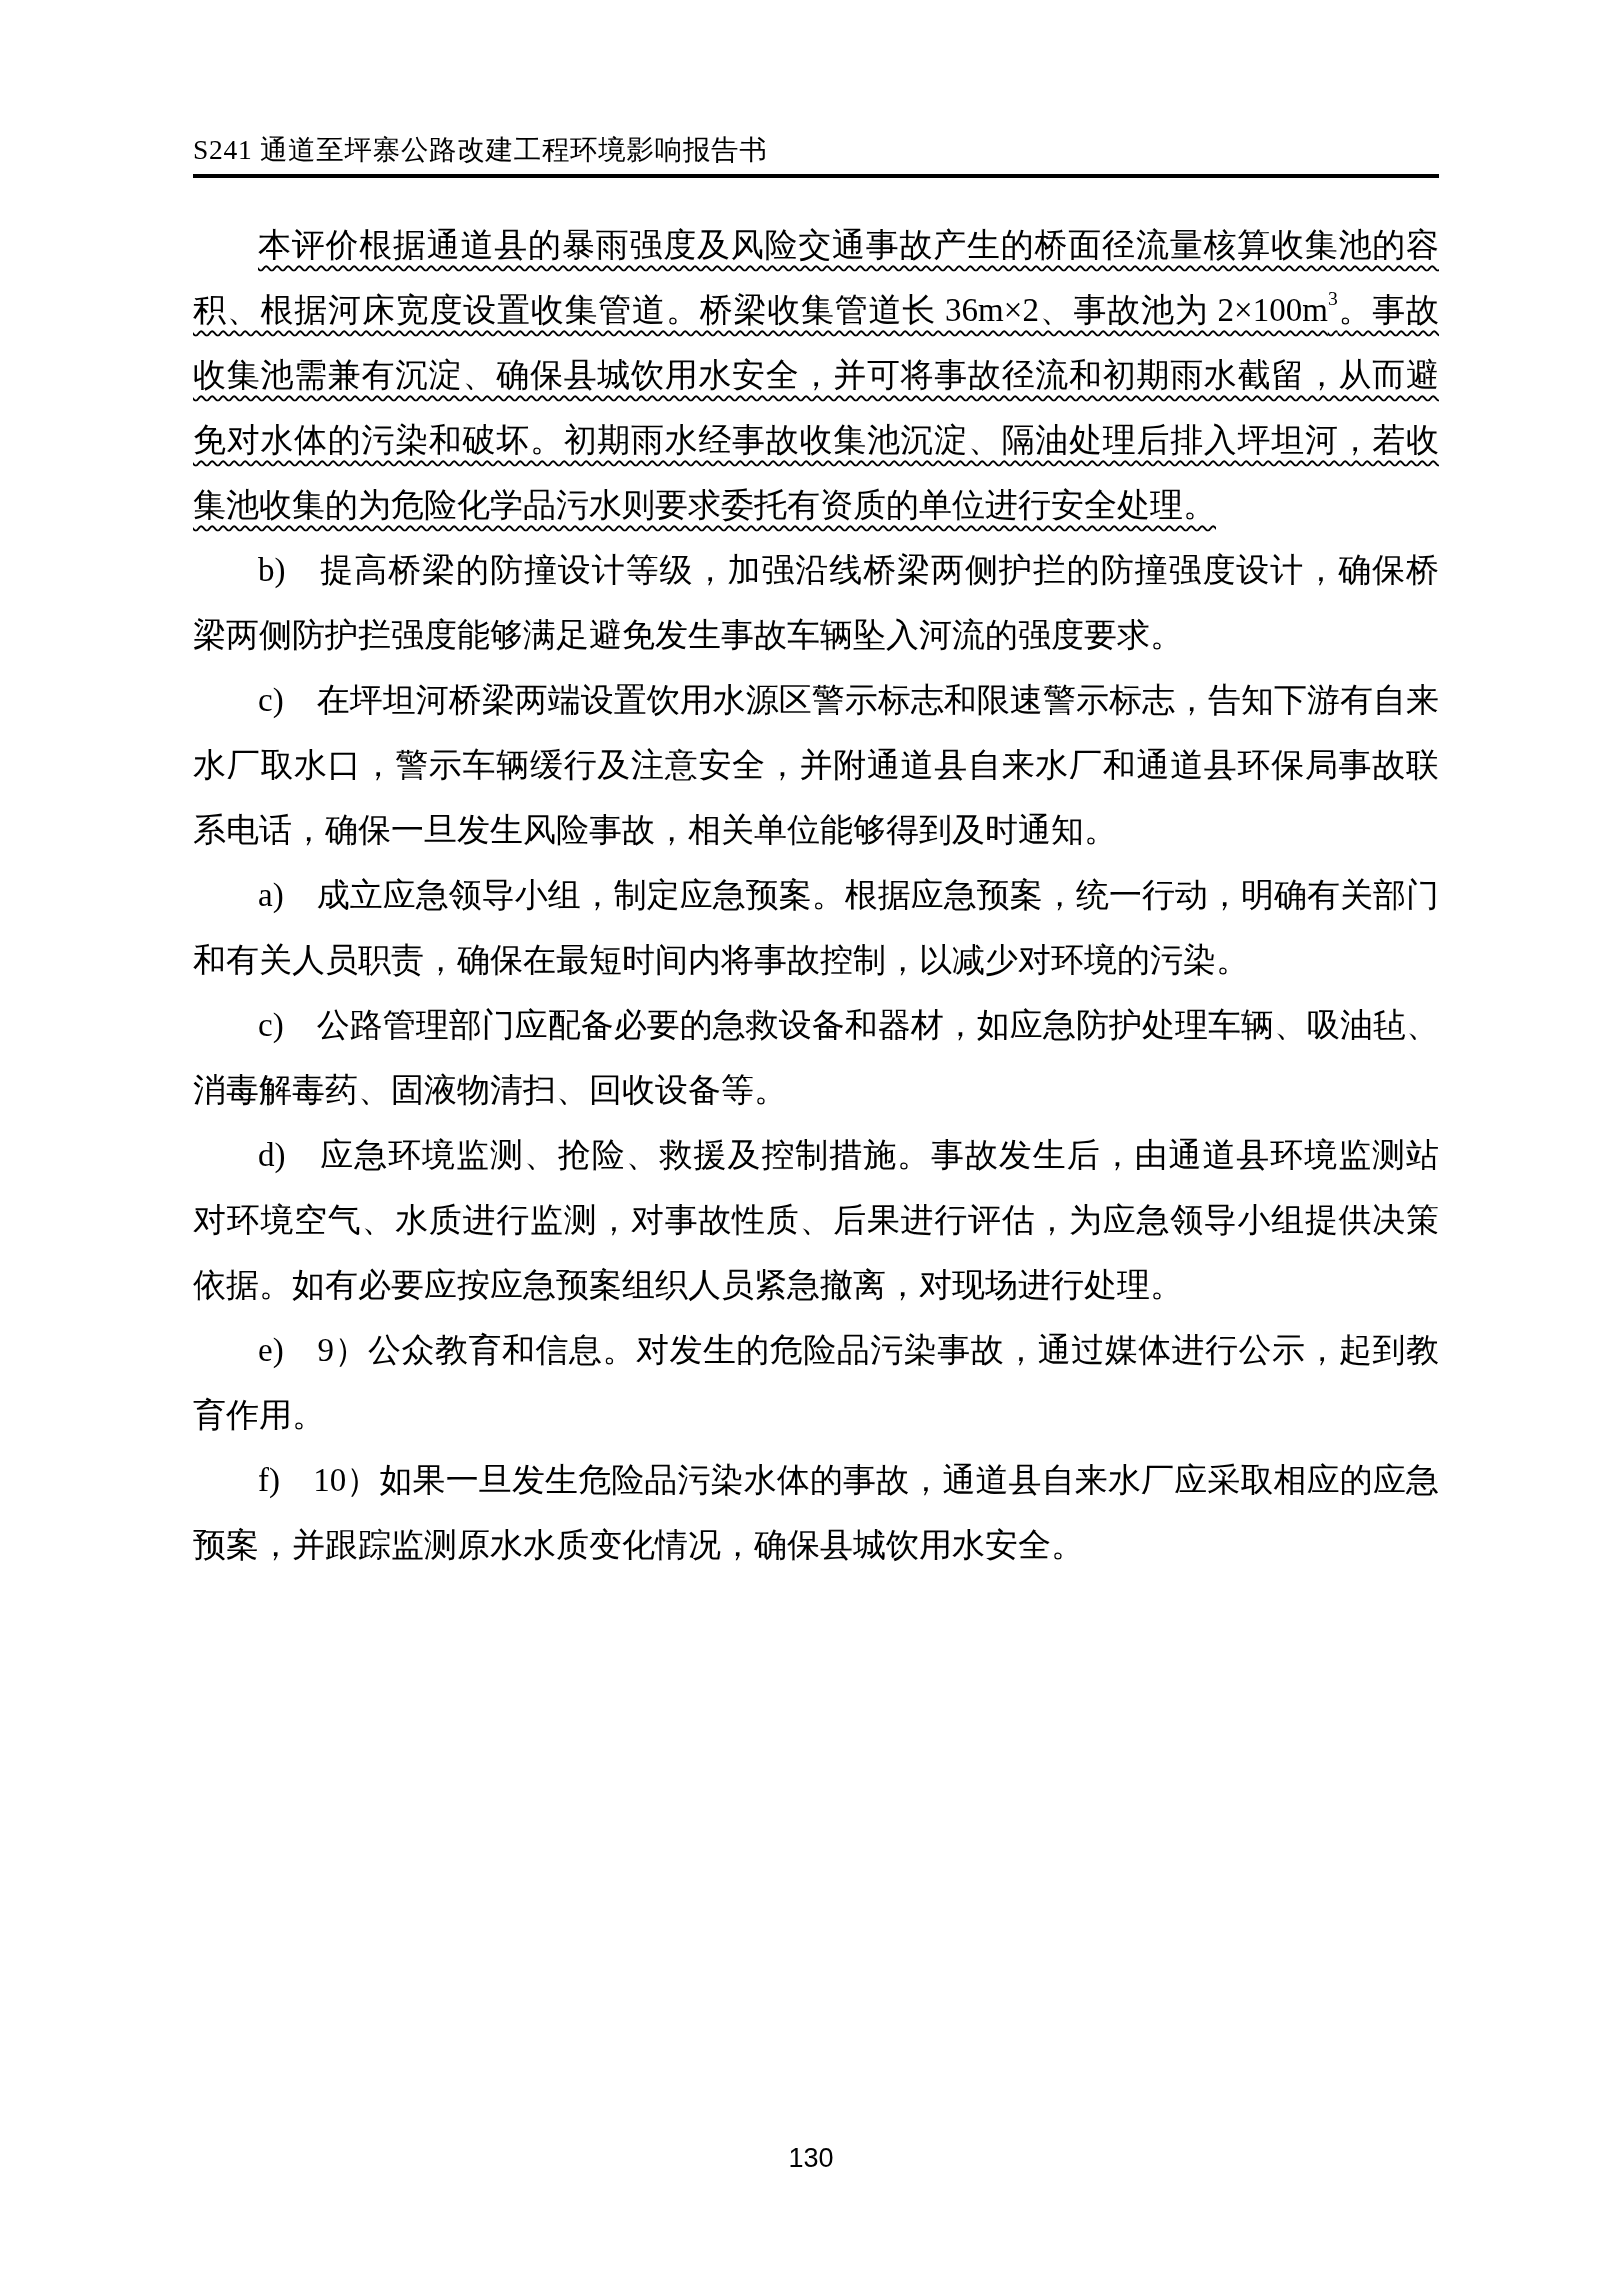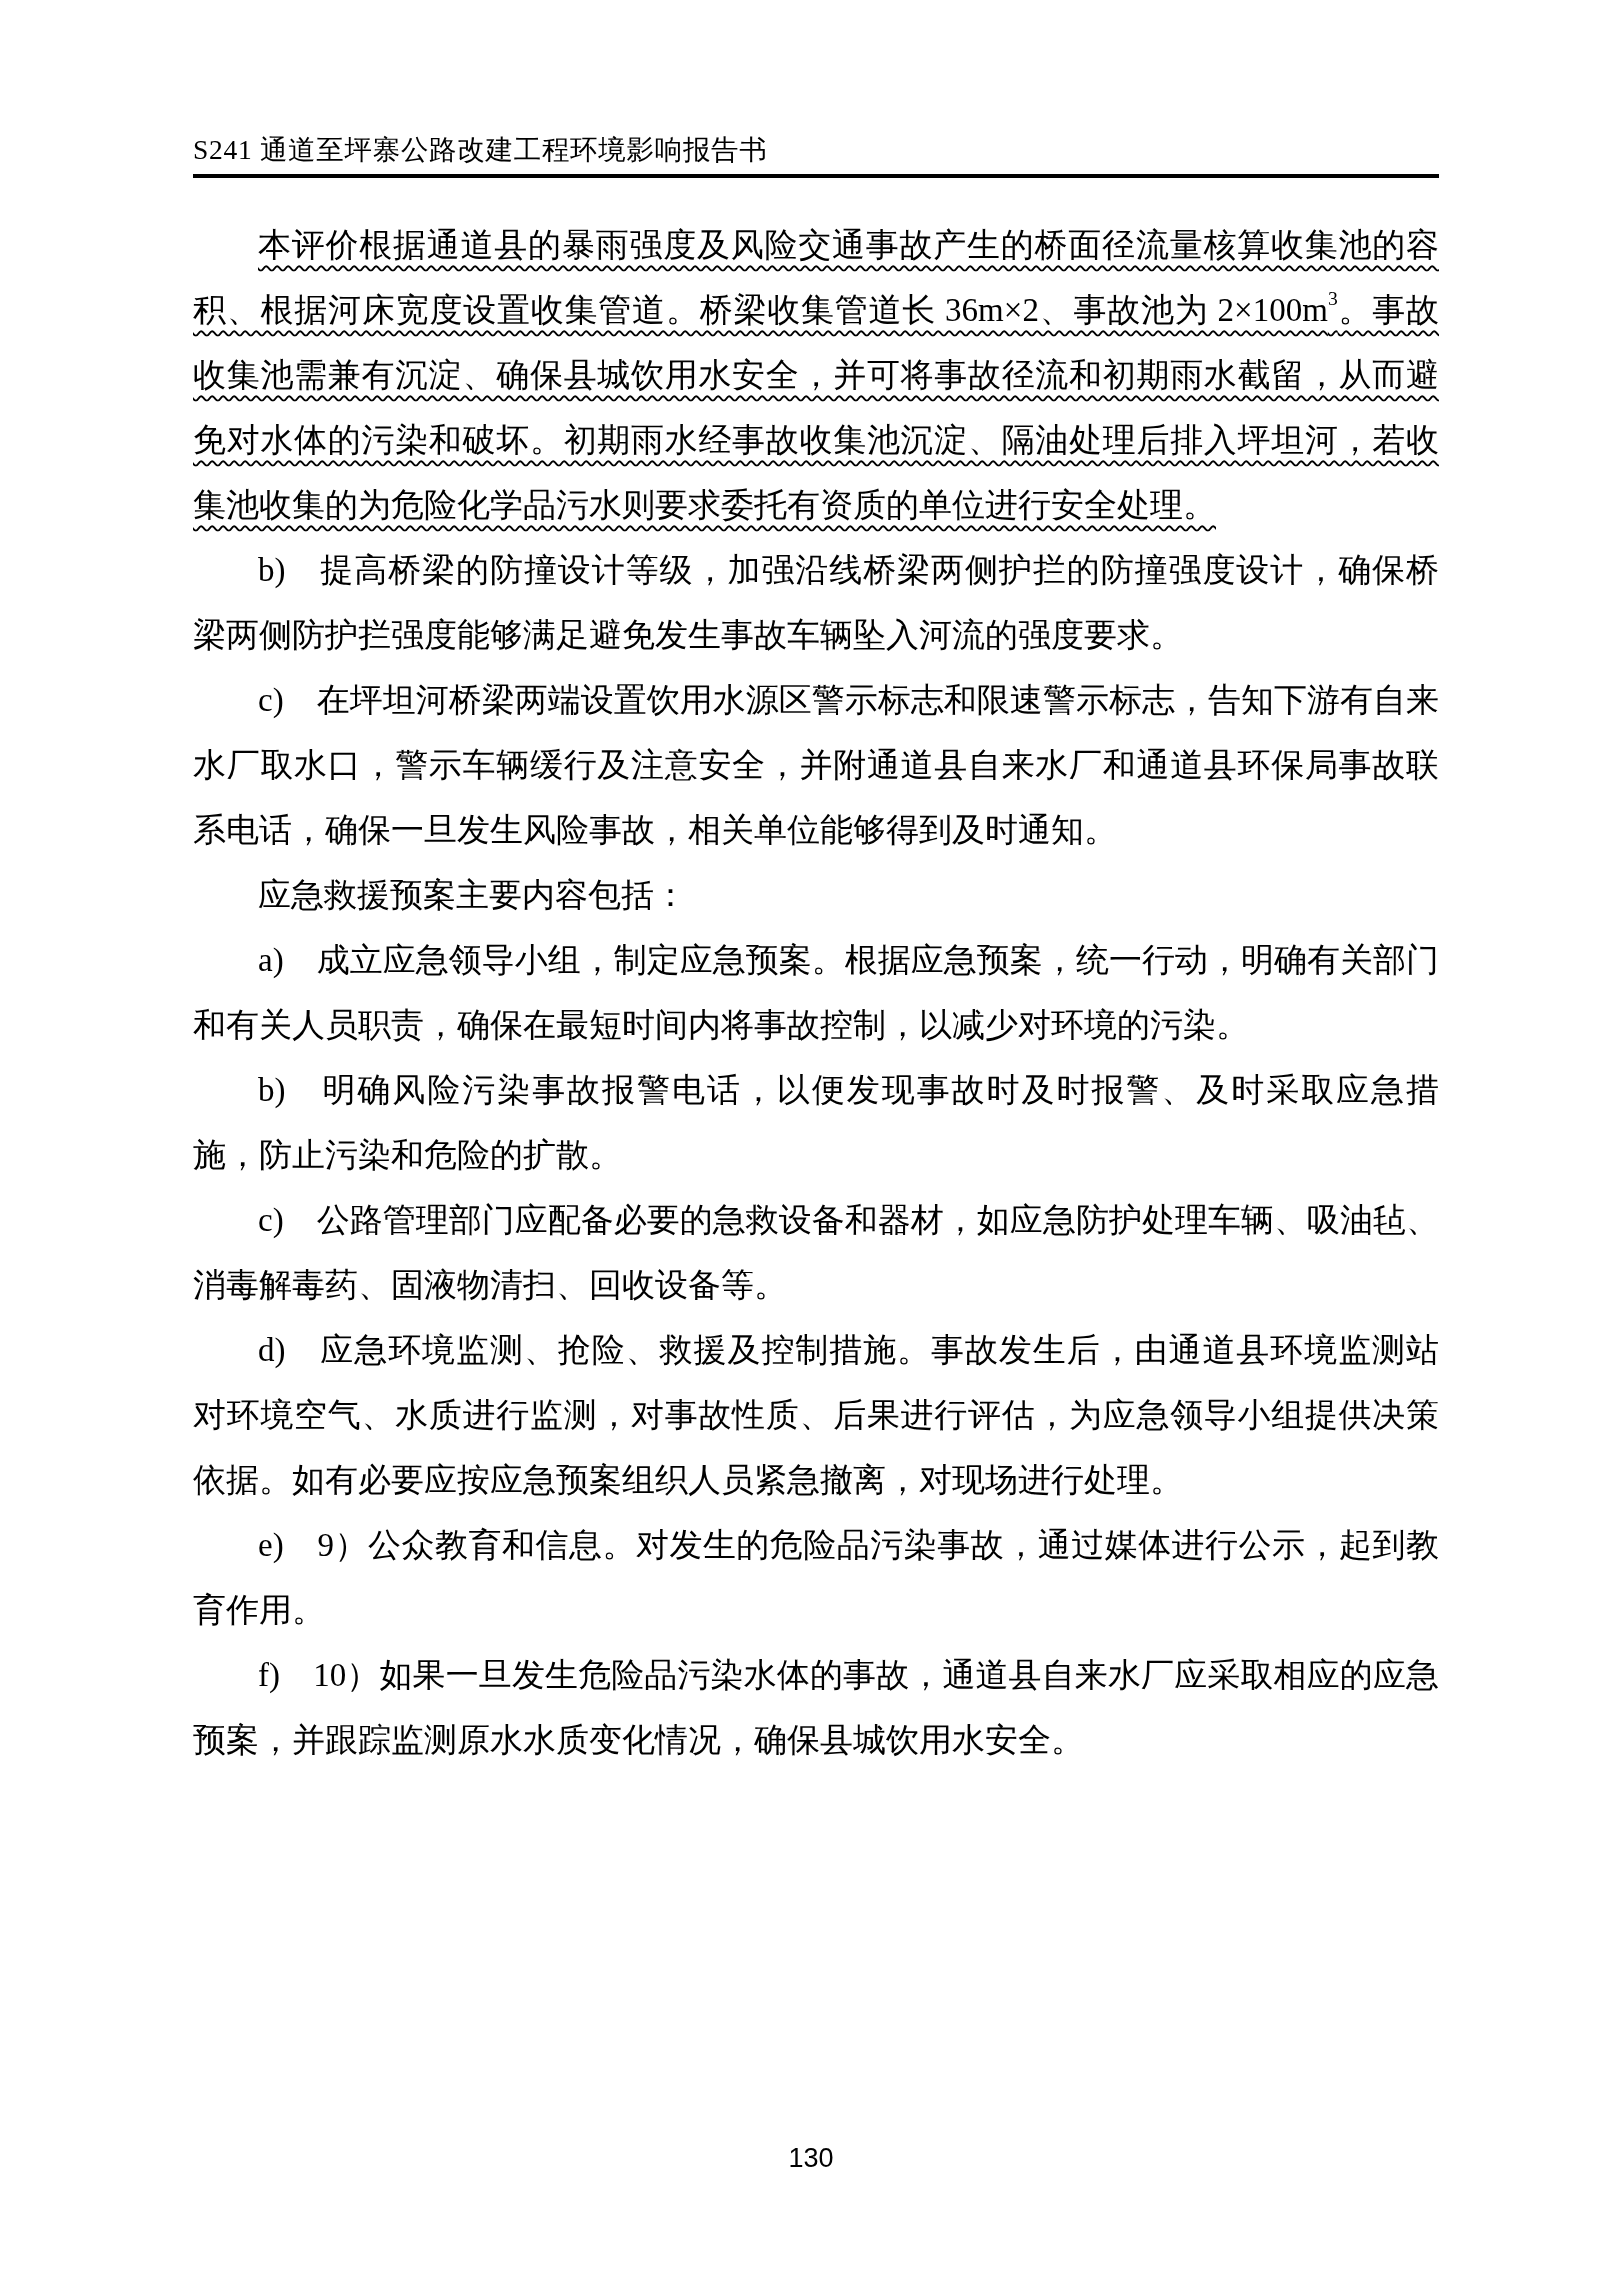--- a/index.html
+++ b/index.html
@@ -88,25 +88,23 @@
 
   <div class="doc-body">
 
     <p class="para underlined"><span>本评价根据通道县的暴雨强度及风险交通事故产生的桥面径流量核算收集池的容积、根据河床宽度设置收集管道。桥梁收集管道长 36m×2、事故池为 2×100m</span><sup>3</sup><span>。事故收集池需兼有沉淀、确保县城饮用水安全，并可将事故径流和初期雨水截留，从而避免对水体的污染和破坏。初期雨水经事故收集池沉淀、隔油处理后排入坪坦河，若收集池收集的为危险化学品污水则要求委托有资质的单位进行安全处理。</span></p>
 
     <p class="para">b)　提高桥梁的防撞设计等级，加强沿线桥梁两侧护拦的防撞强度设计，确保桥梁两侧防护拦强度能够满足避免发生事故车辆坠入河流的强度要求。</p>
 
     <p class="para">c)　在坪坦河桥梁两端设置饮用水源区警示标志和限速警示标志，告知下游有自来水厂取水口，警示车辆缓行及注意安全，并附通道县自来水厂和通道县环保局事故联系电话，确保一旦发生风险事故，相关单位能够得到及时通知。</p>
 
 
-    <p class="para">应急救援预案主要内容包括：</p>
 
     <p class="para">a)　成立应急领导小组，制定应急预案。根据应急预案，统一行动，明确有关部门和有关人员职责，确保在最短时间内将事故控制，以减少对环境的污染。</p>
 
-    <p class="para">b)　明确风险污染事故报警电话，以便发现事故时及时报警、及时采取应急措施，防止污染和危险的扩散。</p>
 
     <p class="para">c)　公路管理部门应配备必要的急救设备和器材，如应急防护处理车辆、吸油毡、消毒解毒药、固液物清扫、回收设备等。</p>
 
     <p class="para">d)　应急环境监测、抢险、救援及控制措施。事故发生后，由通道县环境监测站对环境空气、水质进行监测，对事故性质、后果进行评估，为应急领导小组提供决策依据。如有必要应按应急预案组织人员紧急撤离，对现场进行处理。</p>
 
     <p class="para">e)　9）公众教育和信息。对发生的危险品污染事故，通过媒体进行公示，起到教育作用。</p>
 
     <p class="para">f)　10）如果一旦发生危险品污染水体的事故，通道县自来水厂应采取相应的应急预案，并跟踪监测原水水质变化情况，确保县城饮用水安全。</p>
 
   </div>

